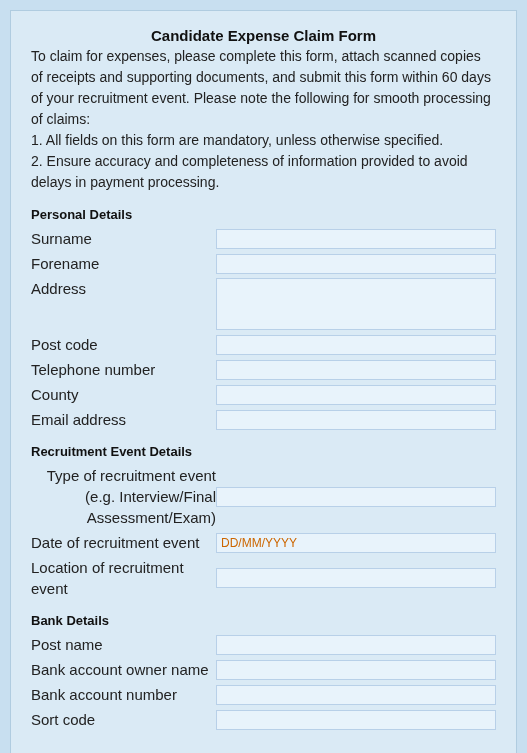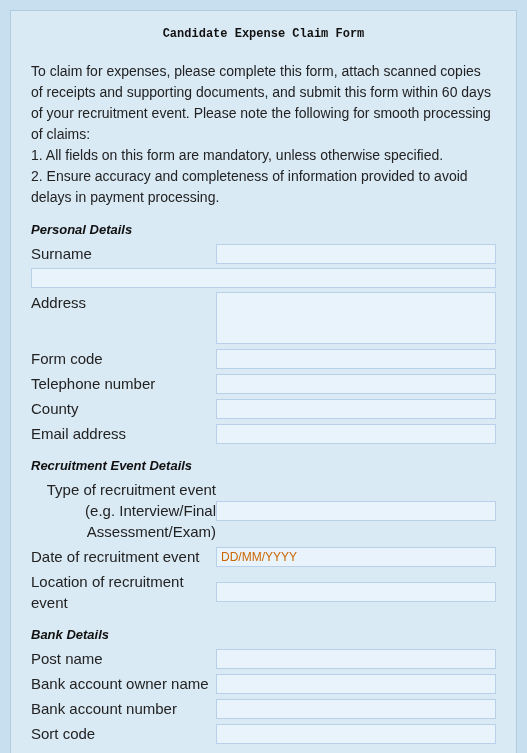--- a/index.html
+++ b/index.html
@@ -20,40 +20,38 @@
     .form-container {
       background: #daeaf5;
       margin: 10px;
       padding: 16px 20px 24px 20px;
       border: 1px solid #b0cce0;
     }
 
     .form-title {
       text-align: center;
       font-weight: bold;
-      font-size: 12px;
-      margin-bottom: 20px;
+      font-size: 15px;
+      margin-bottom: 2px;
       color: #111;
-      font-family: Liberation Mono, monospace;
     }
 
     .intro-text {
       font-size: 14px;
       line-height: 1.5;
       margin-bottom: 14px;
       color: #222;
     }
 
     .section-title {
       font-weight: bold;
       font-size: 13px;
       margin-bottom: 6px;
       margin-top: 10px;
       color: #111;
-      font-style: italic;
     }
 
     .field-row {
       display: flex;
       align-items: center;
       margin-bottom: 4px;
     }
 
     .field-label {
       width: 185px;
@@ -100,30 +98,31 @@
   </div>
 
   <div class="section-title">Personal Details</div>
 
   <div class="field-row">
     <div class="field-label">Surname</div>
     <input class="field-input" type="text" style="">
   </div>
 
   <div class="field-row">
+    <div class="field-label">Forename</div>
     <input class="field-input" type="text" style="">
   </div>
 
   <div class="field-row address-row">
     <div class="field-label">Address</div>
     <textarea class="field-input tall" style="resize: none;"></textarea>
   </div>
 
   <div class="field-row">
-    <div class="field-label">Form code</div>
+    <div class="field-label">Post code</div>
     <input class="field-input" type="text" style="">
   </div>
 
   <div class="field-row">
     <div class="field-label">Telephone number</div>
     <input class="field-input" type="text" style="">
   </div>
 
   <div class="field-row">
     <div class="field-label">County</div>

